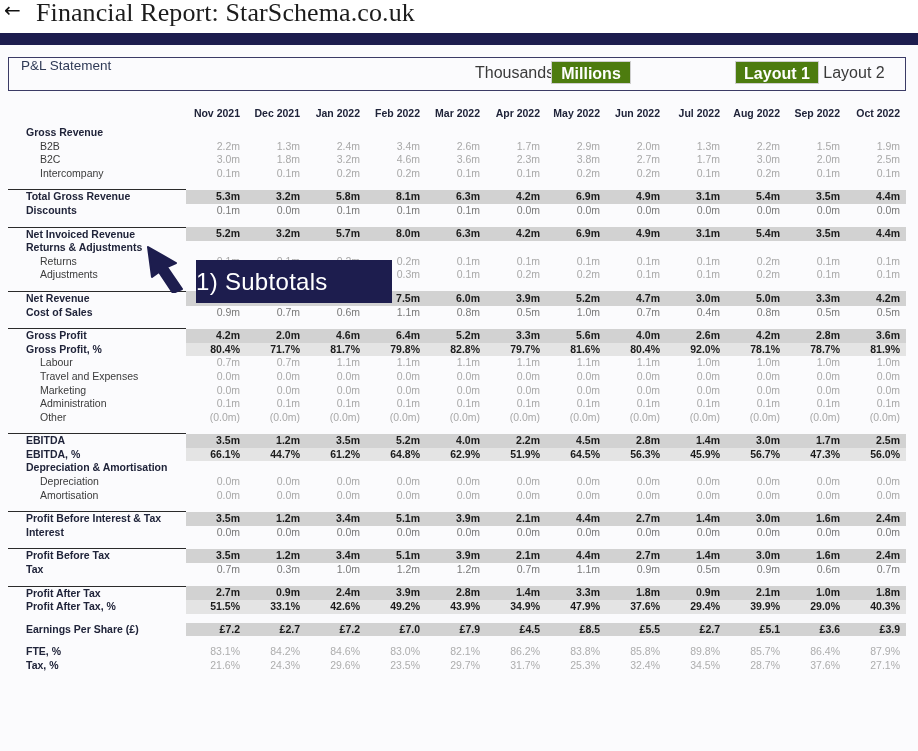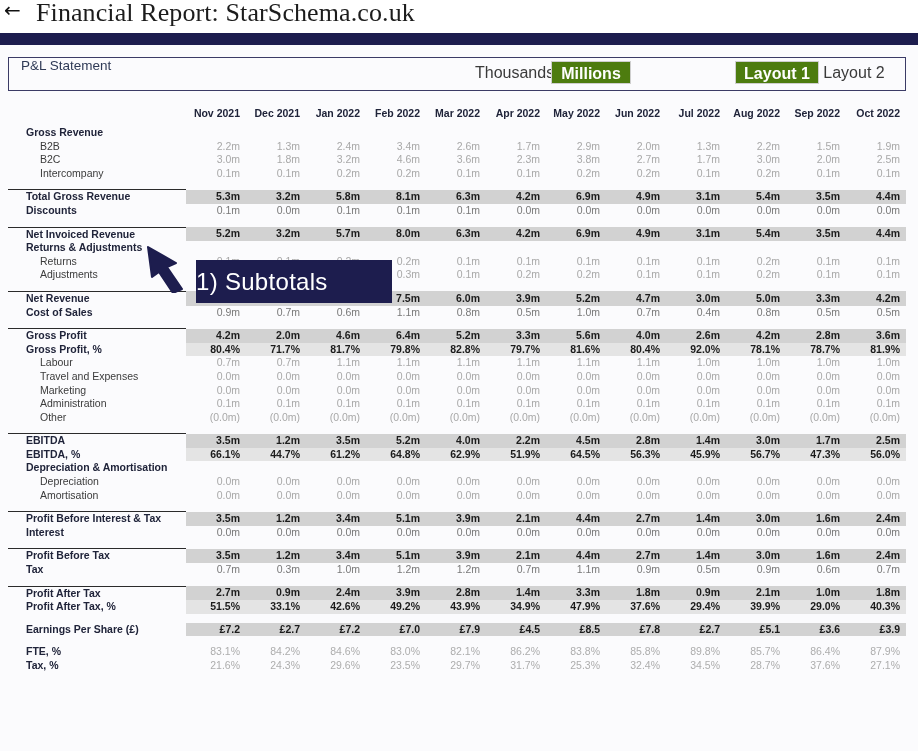--- a/index.html
+++ b/index.html
@@ -876,21 +876,21 @@
           </tr>
           <tr class="eps">
             <td class="label">Earnings Per Share (£)</td>
             <td class="val">£7.2</td>
             <td class="val">£2.7</td>
             <td class="val">£7.2</td>
             <td class="val">£7.0</td>
             <td class="val">£7.9</td>
             <td class="val">£4.5</td>
             <td class="val">£8.5</td>
-            <td class="val">£7.8</td>
+            <td class="val">£5.5</td>
             <td class="val">£2.7</td>
             <td class="val">£5.1</td>
             <td class="val">£3.6</td>
             <td class="val">£3.9</td>
           </tr>
           <tr class="spacer">
             <td class="label"></td>
             <td class="val"></td>
             <td class="val"></td>
             <td class="val"></td>

